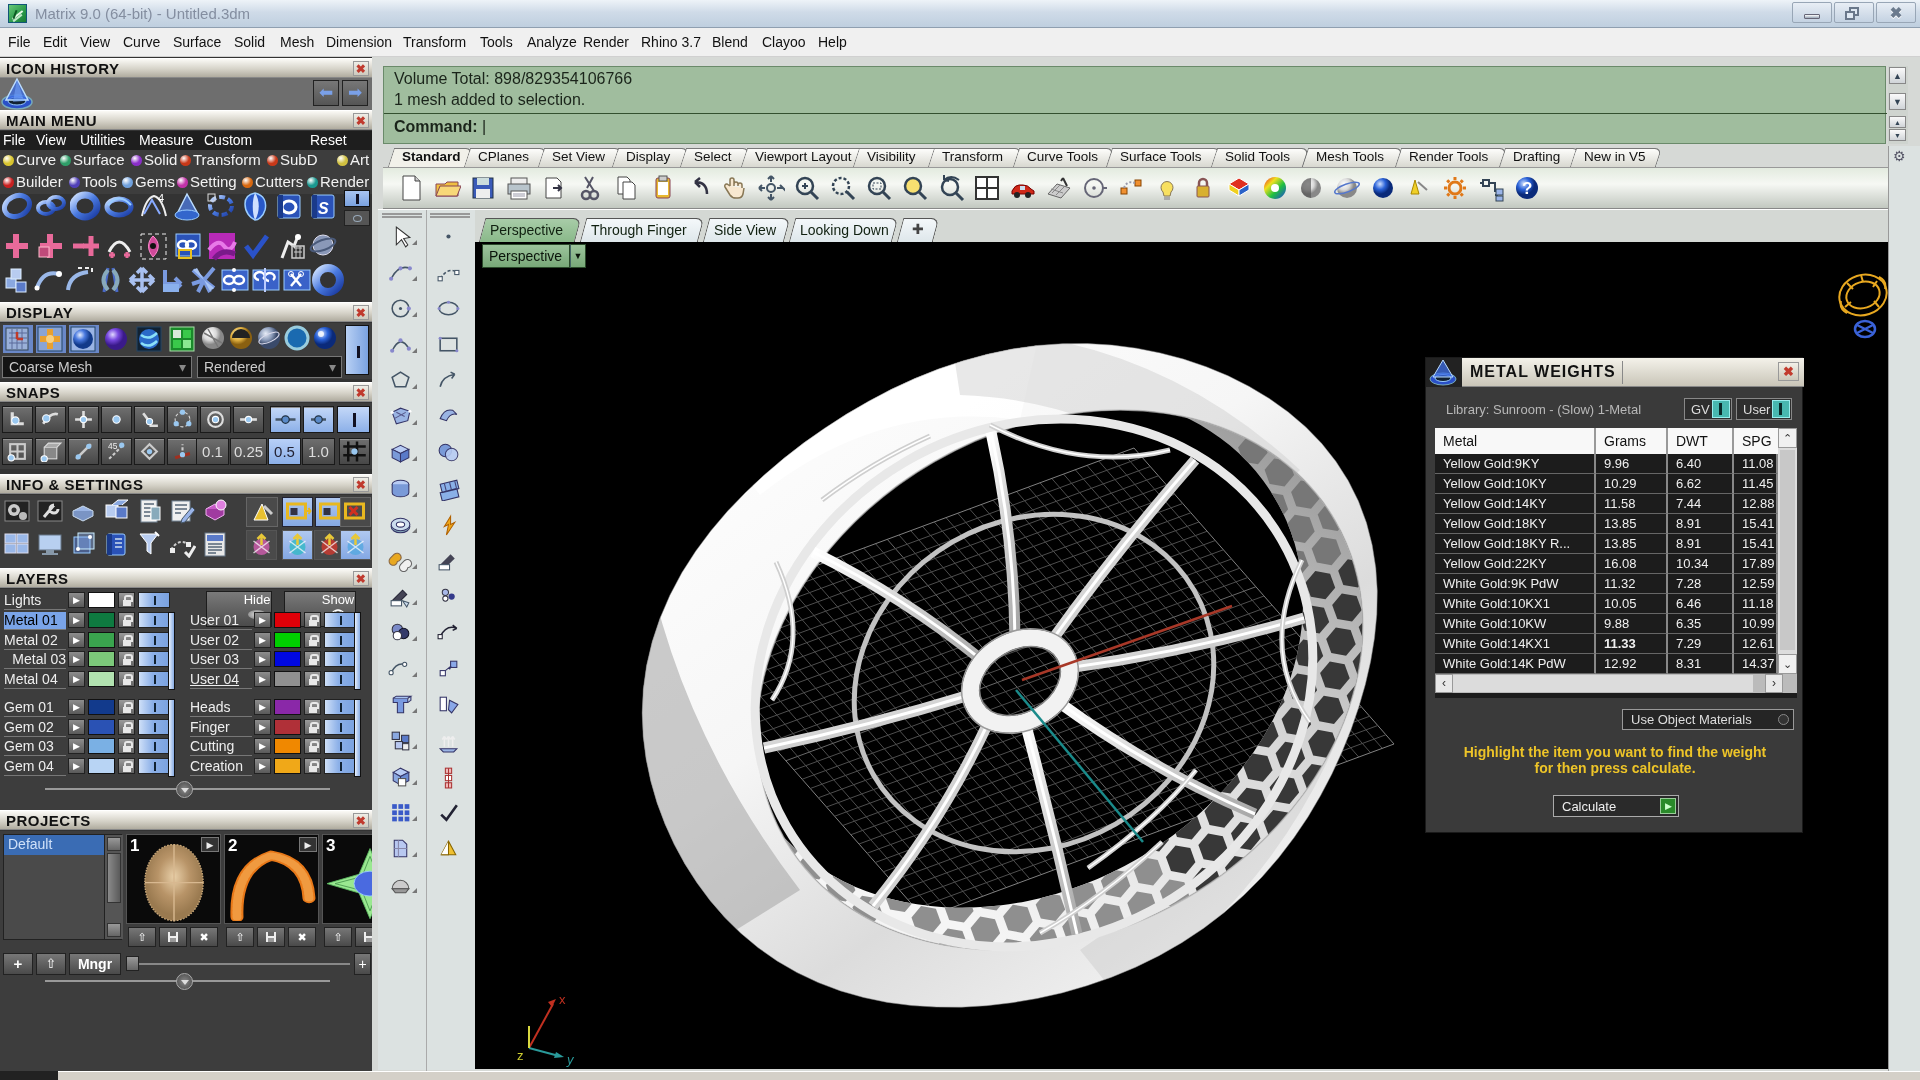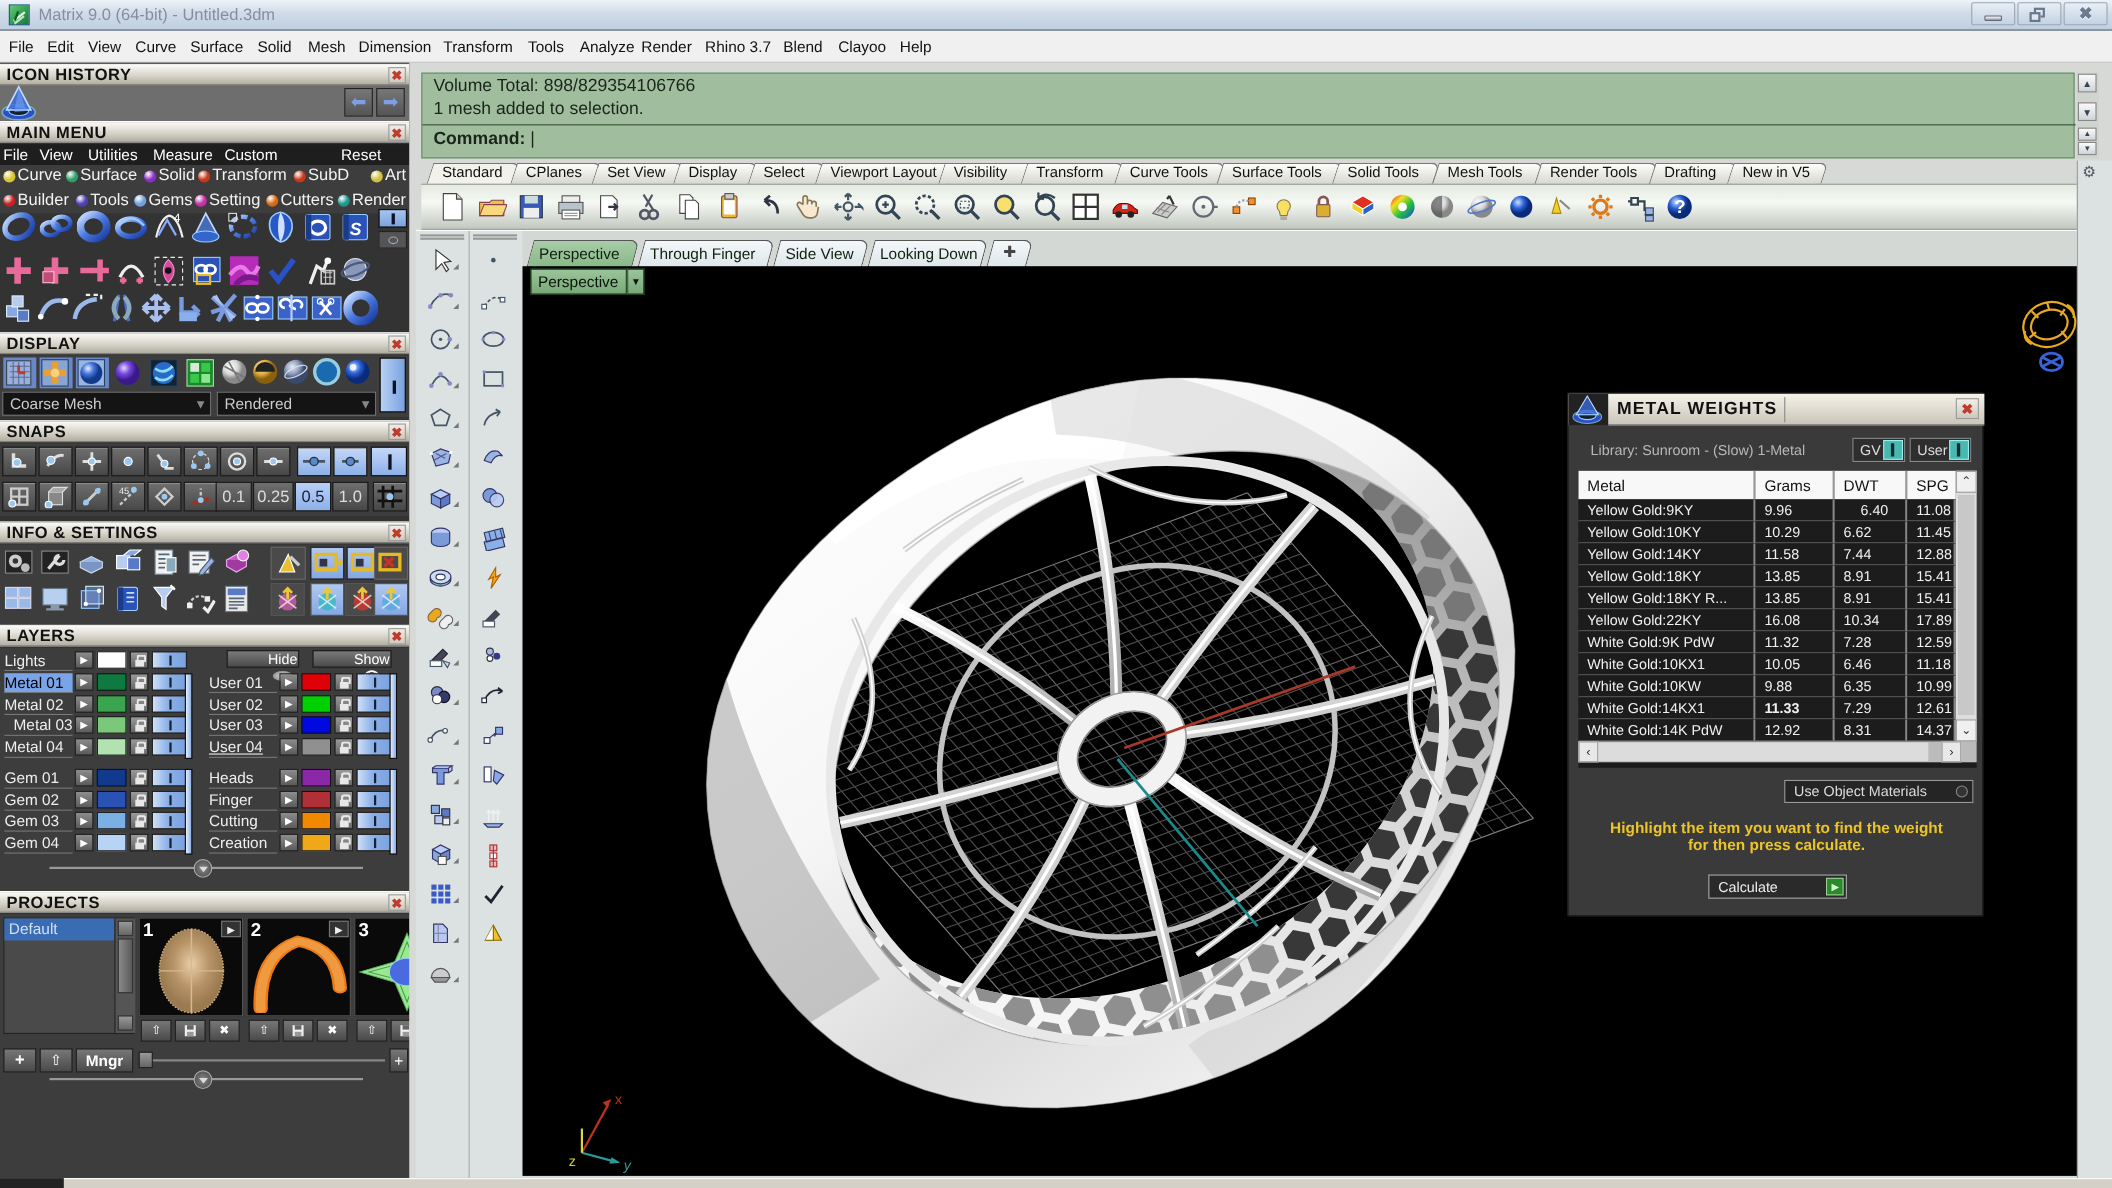--- a/index.html
+++ b/index.html
@@ -12,21 +12,21 @@
 .hx{position:absolute;right:3px;top:2px;width:16px;height:15px;background:linear-gradient(#efede6,#cdcabe);
  border:1px solid #999;color:#c03a2e;font-size:12px;font-weight:bold;text-align:center;line-height:14px;}
 .lrow{position:absolute;height:18px;font-size:14px;color:#eee;}
 .lbtn{position:absolute;width:17px;height:16px;background:linear-gradient(#8d8d8d,#5a5a5a);border:1px solid #222;color:#fff;font-size:9px;text-align:center;line-height:15px;}
 .sw{position:absolute;width:27px;height:16px;border:1px solid #111;}
 .lk{position:absolute;width:17px;height:16px;background:linear-gradient(#9a9a9a,#666);border:1px solid #222;}.lk:before{content:"";position:absolute;left:4px;top:7px;width:8px;height:6px;background:#e8e8e8;}.lk:after{content:"";position:absolute;left:5px;top:2px;width:5px;height:5px;border:2px solid #e8e8e8;border-bottom:none;border-radius:3px 3px 0 0;}
 .bar{position:absolute;width:32px;height:16px;background:linear-gradient(90deg,#cfe0f8,#8cb0e8 45%,#7aa2e0);border:1px solid #222;}
 .bar:after{content:"";position:absolute;left:15px;top:3px;width:2px;height:9px;background:#123;}
 .vs{position:absolute;width:7px;background:linear-gradient(90deg,#e8f0fc,#88ace4);border:1px solid #111;}
 .snapb{position:absolute;width:31px;height:27px;background:linear-gradient(#6f6f6f,#474747);border:1px solid #1a1a1a;box-shadow:inset 0 1px 0 #909090;}
-.tbtn{position:absolute;height:16px;background:linear-gradient(#7a7a7a,#4b4b4b);border:1px solid #1c1c1c;color:#fff;font-size:13px;text-align:center;padding-left:36px;}
+.tbtn{position:absolute;height:36px;background:linear-gradient(#7a7a7a,#4b4b4b);border:1px solid #1c1c1c;color:#fff;font-size:13px;text-align:center;padding-left:36px;}
 </style></head><body>
 
 <div class="abs" style="left:0;top:0;width:1920px;height:28px;background:linear-gradient(#eef3f8,#cfdbe8 45%,#bfcfdf);border-bottom:1px solid #8f9fb0;">
  <div class="abs" style="left:8px;top:4px;width:19px;height:19px;background:linear-gradient(135deg,#68c878,#2a9a4a 60%,#187a34);border:1px solid #157;">
    <div class="abs" style="left:2px;top:9px;width:13px;height:2px;background:#e8f8e8;transform:rotate(-38deg);"></div>
    <div class="abs" style="left:3px;top:12px;width:11px;height:2px;background:#bfe8c8;transform:rotate(-38deg);"></div>
    <div class="abs" style="left:5px;top:5px;width:2px;height:9px;background:#0a5a22;transform:rotate(20deg);"></div>
  </div>
  <div class="abs" style="left:35px;top:5px;font-size:15px;color:#848ea0;">Matrix 9.0 (64-bit) - Untitled.3dm</div>
  <div class="abs" style="left:1792px;top:2px;width:40px;height:21px;background:linear-gradient(#e8eef5,#c4d2e2);border:1px solid #98a6b6;border-radius:2px;">
@@ -680,21 +680,21 @@
     <div class="abs" style="left:10px;top:51px;font-weight:bold;">Command: <span style="font-weight:normal">|</span></div>
   </div>
 <div class="abs" style="left:1888px;top:66px;width:20px;height:78px;background:#cfd4cf;">
     <div class="abs" style="left:1px;top:1px;width:17px;height:17px;background:linear-gradient(#fafafa,#d0d4d8);border:1px solid #888;color:#345;font-size:9px;text-align:center;line-height:16px;">▲</div>
     <div class="abs" style="left:1px;top:27px;width:17px;height:17px;background:linear-gradient(#fafafa,#d0d4d8);border:1px solid #888;color:#345;font-size:9px;text-align:center;line-height:16px;">▼</div>
     <div class="abs" style="left:1px;top:50px;width:17px;height:12px;background:linear-gradient(#fafafa,#d0d4d8);border:1px solid #888;color:#345;font-size:7px;text-align:center;line-height:11px;">▲</div>
     <div class="abs" style="left:1px;top:63px;width:17px;height:12px;background:linear-gradient(#fafafa,#d0d4d8);border:1px solid #888;color:#345;font-size:7px;text-align:center;line-height:11px;">▼</div>
   </div>
 <div class="abs" style="left:383px;top:146px;width:1537px;height:21px;background:#d6d9d6;">
     <div class="abs" style="left:8px;top:2px;width:79px;height:19px;background:#f2f1ea;border:1px solid #777;border-bottom:none;border-radius:0 7px 0 0;transform:skewX(-18deg);"></div>
-    <div class="abs" style="left:19px;top:3px;font-size:13.5px;font-weight:normal;color:#111;">Standard</div>
+    <div class="abs" style="left:19px;top:3px;font-size:13.5px;font-weight:bold;color:#111;">Standard</div>
     <div class="abs" style="left:84px;top:2px;width:77px;height:19px;background:linear-gradient(#fdfdfb,#d8d8d0);border:1px solid #777;border-bottom:none;border-radius:0 7px 0 0;transform:skewX(-18deg);"></div>
     <div class="abs" style="left:95px;top:3px;font-size:13.5px;font-weight:normal;color:#111;">CPlanes</div>
     <div class="abs" style="left:158px;top:2px;width:78px;height:19px;background:linear-gradient(#fdfdfb,#d8d8d0);border:1px solid #777;border-bottom:none;border-radius:0 7px 0 0;transform:skewX(-18deg);"></div>
     <div class="abs" style="left:169px;top:3px;font-size:13.5px;font-weight:normal;color:#111;">Set View</div>
     <div class="abs" style="left:232px;top:2px;width:71px;height:19px;background:linear-gradient(#fdfdfb,#d8d8d0);border:1px solid #777;border-bottom:none;border-radius:0 7px 0 0;transform:skewX(-18deg);"></div>
     <div class="abs" style="left:243px;top:3px;font-size:13.5px;font-weight:normal;color:#111;">Display</div>
     <div class="abs" style="left:300px;top:2px;width:64px;height:19px;background:linear-gradient(#fdfdfb,#d8d8d0);border:1px solid #777;border-bottom:none;border-radius:0 7px 0 0;transform:skewX(-18deg);"></div>
     <div class="abs" style="left:311px;top:3px;font-size:13.5px;font-weight:normal;color:#111;">Select</div>
     <div class="abs" style="left:361px;top:2px;width:122px;height:19px;background:linear-gradient(#fdfdfb,#d8d8d0);border:1px solid #777;border-bottom:none;border-radius:0 7px 0 0;transform:skewX(-18deg);"></div>
     <div class="abs" style="left:372px;top:3px;font-size:13.5px;font-weight:normal;color:#111;">Viewport Layout</div>
@@ -1558,21 +1558,21 @@
     <div class="abs" style="left:9px;top:70px;width:362px;height:270px;background:#1c1c1c;">
       <div class="abs" style="left:0;top:0;width:343px;height:26px;background:#f8f8f8;">
         <div class="abs" style="left:0px;top:0;width:161px;height:26px;border-right:2px solid #999;font-size:14px;color:#111;padding:5px 0 0 8px;">Metal</div>
         <div class="abs" style="left:161px;top:0;width:72px;height:26px;border-right:2px solid #999;font-size:14px;color:#111;padding:5px 0 0 8px;">Grams</div>
         <div class="abs" style="left:233px;top:0;width:66px;height:26px;border-right:2px solid #999;font-size:14px;color:#111;padding:5px 0 0 8px;">DWT</div>
         <div class="abs" style="left:299px;top:0;width:60px;height:26px;border-right:2px solid #999;font-size:14px;color:#111;padding:5px 0 0 8px;">SPG</div>
       </div>
       <div class="abs" style="left:0;top:26px;width:343px;height:20px;">
         <div class="abs" style="left:0px;top:0;width:161px;height:20px;background:#1c1c1c;border-right:2px solid #888;border-bottom:1px solid #666;font-size:13px;color:#f0f0f0;padding:2px 0 0 8px;white-space:nowrap;overflow:hidden;">Yellow Gold:9KY</div>
         <div class="abs" style="left:161px;top:0;width:72px;height:20px;background:#1c1c1c;border-right:2px solid #888;border-bottom:1px solid #666;font-size:13px;color:#f0f0f0;padding:2px 0 0 8px;white-space:nowrap;overflow:hidden;">9.96</div>
-        <div class="abs" style="left:233px;top:0;width:66px;height:20px;background:#1c1c1c;border-right:2px solid #888;border-bottom:1px solid #666;font-size:13px;color:#f0f0f0;padding:2px 0 0 8px;white-space:nowrap;overflow:hidden;text-align:center;">6.40</div>
+        <div class="abs" style="left:233px;top:0;width:66px;height:20px;background:#1c1c1c;border-right:2px solid #888;border-bottom:1px solid #666;font-size:13px;color:#f0f0f0;padding:2px 0 0 8px;white-space:nowrap;overflow:hidden;">6.40</div>
         <div class="abs" style="left:299px;top:0;width:44px;height:20px;background:#1c1c1c;border-right:2px solid #888;border-bottom:1px solid #666;font-size:13px;color:#f0f0f0;padding:2px 0 0 8px;white-space:nowrap;overflow:hidden;">11.08</div>
       </div>
       <div class="abs" style="left:0;top:46px;width:343px;height:20px;">
         <div class="abs" style="left:0px;top:0;width:161px;height:20px;background:#1c1c1c;border-right:2px solid #888;border-bottom:1px solid #666;font-size:13px;color:#f0f0f0;padding:2px 0 0 8px;white-space:nowrap;overflow:hidden;">Yellow Gold:10KY</div>
         <div class="abs" style="left:161px;top:0;width:72px;height:20px;background:#1c1c1c;border-right:2px solid #888;border-bottom:1px solid #666;font-size:13px;color:#f0f0f0;padding:2px 0 0 8px;white-space:nowrap;overflow:hidden;">10.29</div>
         <div class="abs" style="left:233px;top:0;width:66px;height:20px;background:#1c1c1c;border-right:2px solid #888;border-bottom:1px solid #666;font-size:13px;color:#f0f0f0;padding:2px 0 0 8px;white-space:nowrap;overflow:hidden;">6.62</div>
         <div class="abs" style="left:299px;top:0;width:44px;height:20px;background:#1c1c1c;border-right:2px solid #888;border-bottom:1px solid #666;font-size:13px;color:#f0f0f0;padding:2px 0 0 8px;white-space:nowrap;overflow:hidden;">11.45</div>
       </div>
       <div class="abs" style="left:0;top:66px;width:343px;height:20px;">
         <div class="abs" style="left:0px;top:0;width:161px;height:20px;background:#1c1c1c;border-right:2px solid #888;border-bottom:1px solid #666;font-size:13px;color:#f0f0f0;padding:2px 0 0 8px;white-space:nowrap;overflow:hidden;">Yellow Gold:14KY</div>

